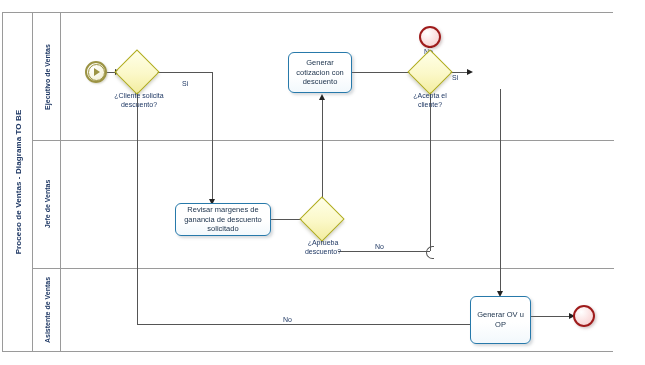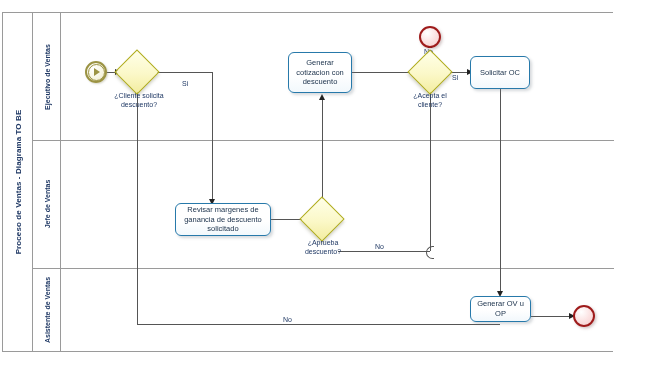--- a/index.html
+++ b/index.html
@@ -297,30 +297,27 @@
 
   <div class="task" style="left:288px; top:52px; width:64px; height:41px;">
     <span>Generar cotizacion  con descuento</span>
   </div>
 
   <div class="gw" style="left:414px; top:56px;"></div>
   <div class="lbl multi" style="left:401px; top:92px; width:58px;">¿Acepta el cliente?</div>
 
   <div class="ev ev-end" style="left:419px; top:26px;"></div>
 
-  <div class="task" style="left:470px; top:56px; width:60px; height:33px;">
-    <span>Solicitar OC</span>
-  </div>
 
   <div class="task" style="left:175px; top:203px; width:96px; height:33px;">
     <span>Revisar margenes de ganancia de descuento solicitado</span>
   </div>
 
   <div class="gw" style="left:306px; top:203px;"></div>
   <div class="lbl multi" style="left:294px; top:239px; width:58px;">¿Aprueba descuento?</div>
 
-  <div class="task" style="left:470px; top:296px; width:61px; height:26px;">
+  <div class="task" style="left:470px; top:296px; width:61px; height:48px;">
     <span>Generar OV  u OP</span>
   </div>
 
   <div class="ev ev-end" style="left:573px; top:305px;"></div>
 
 </div>
 
 </body></html>

